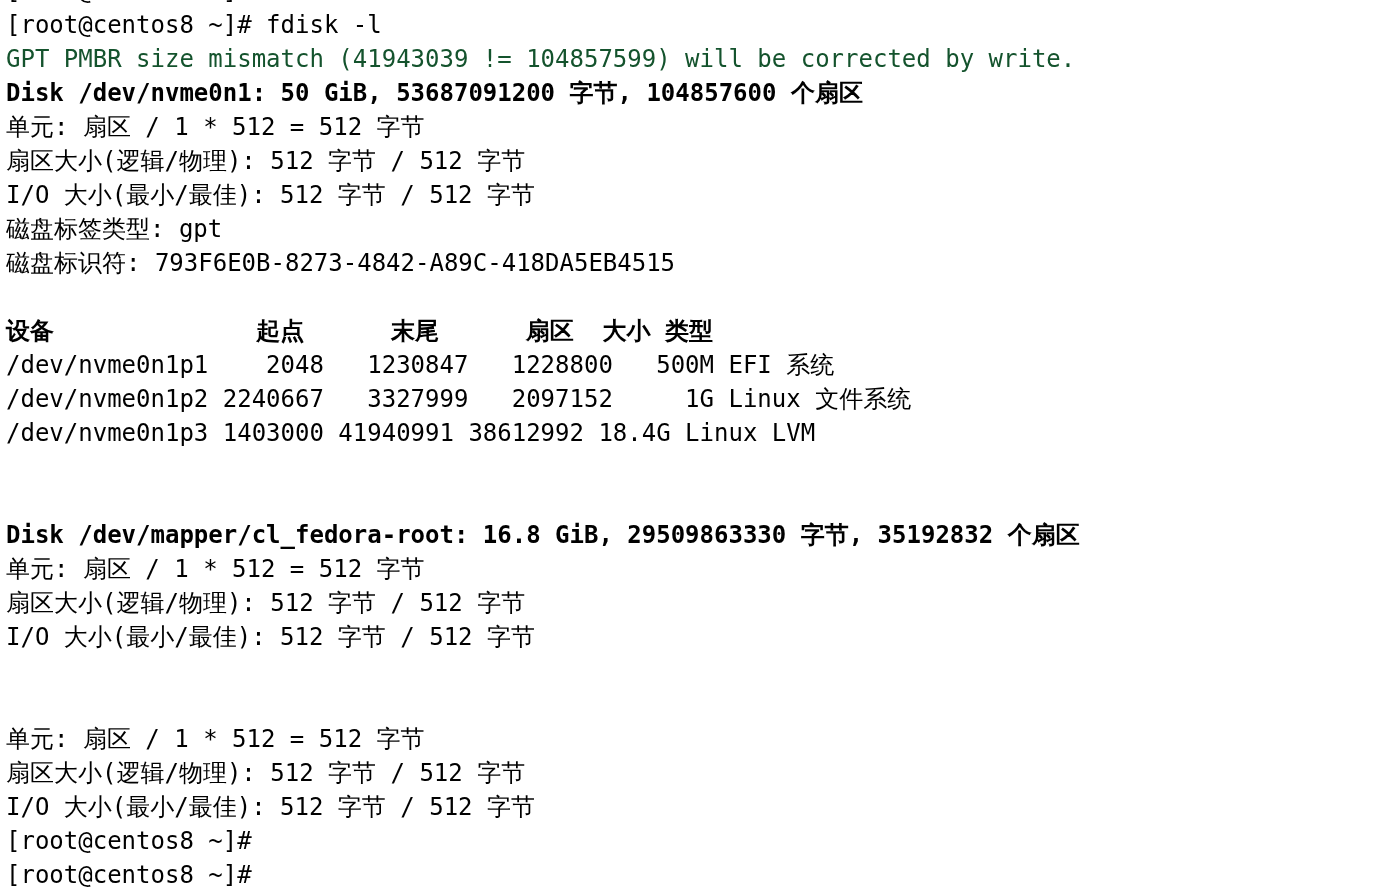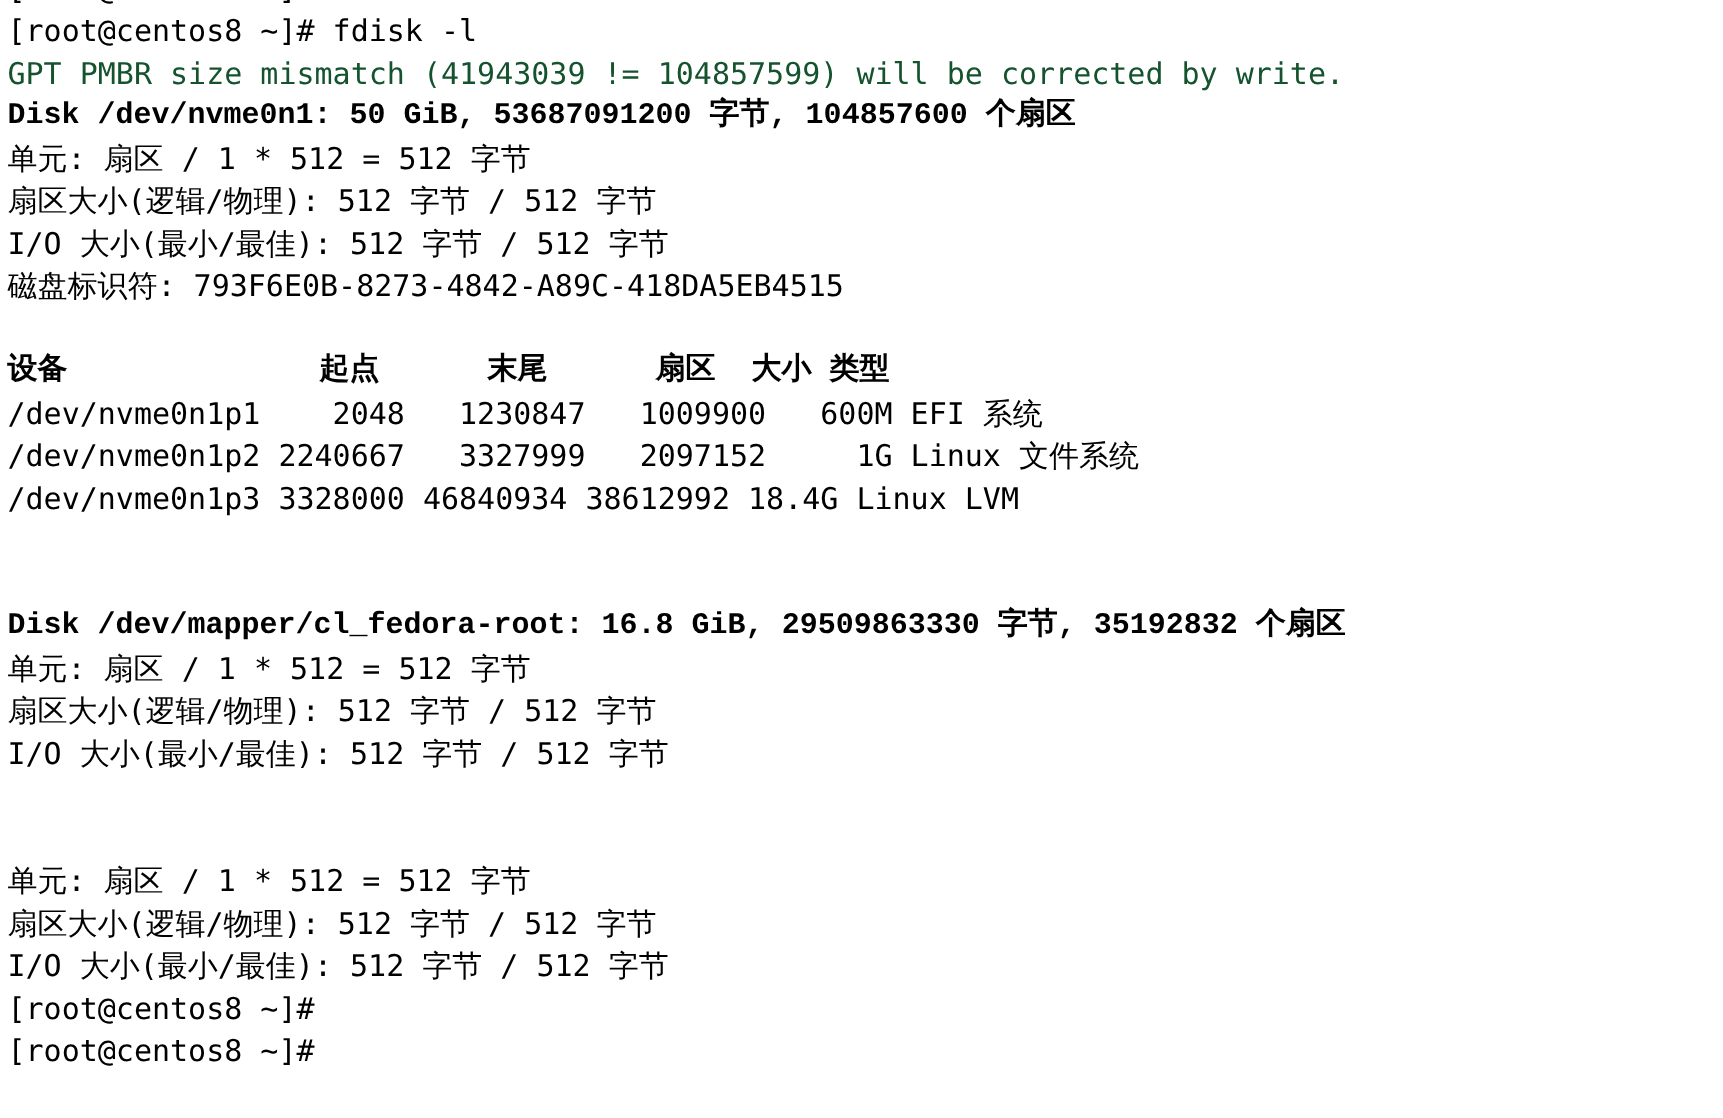--- a/index.html
+++ b/index.html
@@ -34,47 +34,47 @@
   }
   .line {
     white-space: pre;
     height: 34px;
     line-height: 34px;
     font-size: 24px;
     color: #000000;
   }
   .line.bold {
     font-weight: bold;
-    font-family: Liberation Mono, monospace;
   }
   .line.err {
     color: #a60000;
   }
   .line.blank {
     height: 34px;
   }
 </style>
 </head>
 <body>
 
 <div id="terminal" style="background: rgb(255, 255, 255); padding-left: 48px;">
   <div class="screen" style="color: rgb(0, 0, 0);">
       <div class="line">[root@centos8 ~]# fdisk -l</div>
       <div class="line">[root@centos8 ~]# fdisk -l</div>
       <div class="line err" style="color: #14532d;">GPT PMBR size mismatch (41943039 != 104857599) will be corrected by write.</div>
       <div class="line bold">Disk /dev/nvme0n1: 50 GiB, 53687091200 字节, 104857600 个扇区</div>
       <div class="line">单元: 扇区 / 1 * 512 = 512 字节</div>
       <div class="line">扇区大小(逻辑/物理): 512 字节 / 512 字节</div>
       <div class="line">I/O 大小(最小/最佳): 512 字节 / 512 字节</div>
+      <div class="line">磁盘标签类型: gpt</div>
       <div class="line">磁盘标识符: 793F6E0B-8273-4842-A89C-418DA5EB4515</div>
       <div class="line blank">&nbsp;</div>
       <div class="line bold">设备              起点      末尾      扇区  大小 类型</div>
-      <div class="line">/dev/nvme0n1p1    2048   1230847   1009900   600M EFI 系统</div>
+      <div class="line">/dev/nvme0n1p1    2048   1230847   1228800   500M EFI 系统</div>
       <div class="line">/dev/nvme0n1p2 2240667   3327999   2097152     1G Linux 文件系统</div>
-      <div class="line">/dev/nvme0n1p3 3328000 46840934 38612992 18.4G Linux LVM</div>
+      <div class="line">/dev/nvme0n1p3 1403000 41940991 38612992 18.4G Linux LVM</div>
       <div class="line blank">&nbsp;</div>
       <div class="line blank">&nbsp;</div>
       <div class="line bold">Disk /dev/mapper/cl_fedora-root: 16.8 GiB, 29509863330 字节, 35192832 个扇区</div>
       <div class="line">单元: 扇区 / 1 * 512 = 512 字节</div>
       <div class="line">扇区大小(逻辑/物理): 512 字节 / 512 字节</div>
       <div class="line">I/O 大小(最小/最佳): 512 字节 / 512 字节</div>
       <div class="line blank">&nbsp;</div>
       <div class="line blank">&nbsp;</div>
       <div class="line">单元: 扇区 / 1 * 512 = 512 字节</div>
       <div class="line">扇区大小(逻辑/物理): 512 字节 / 512 字节</div>

